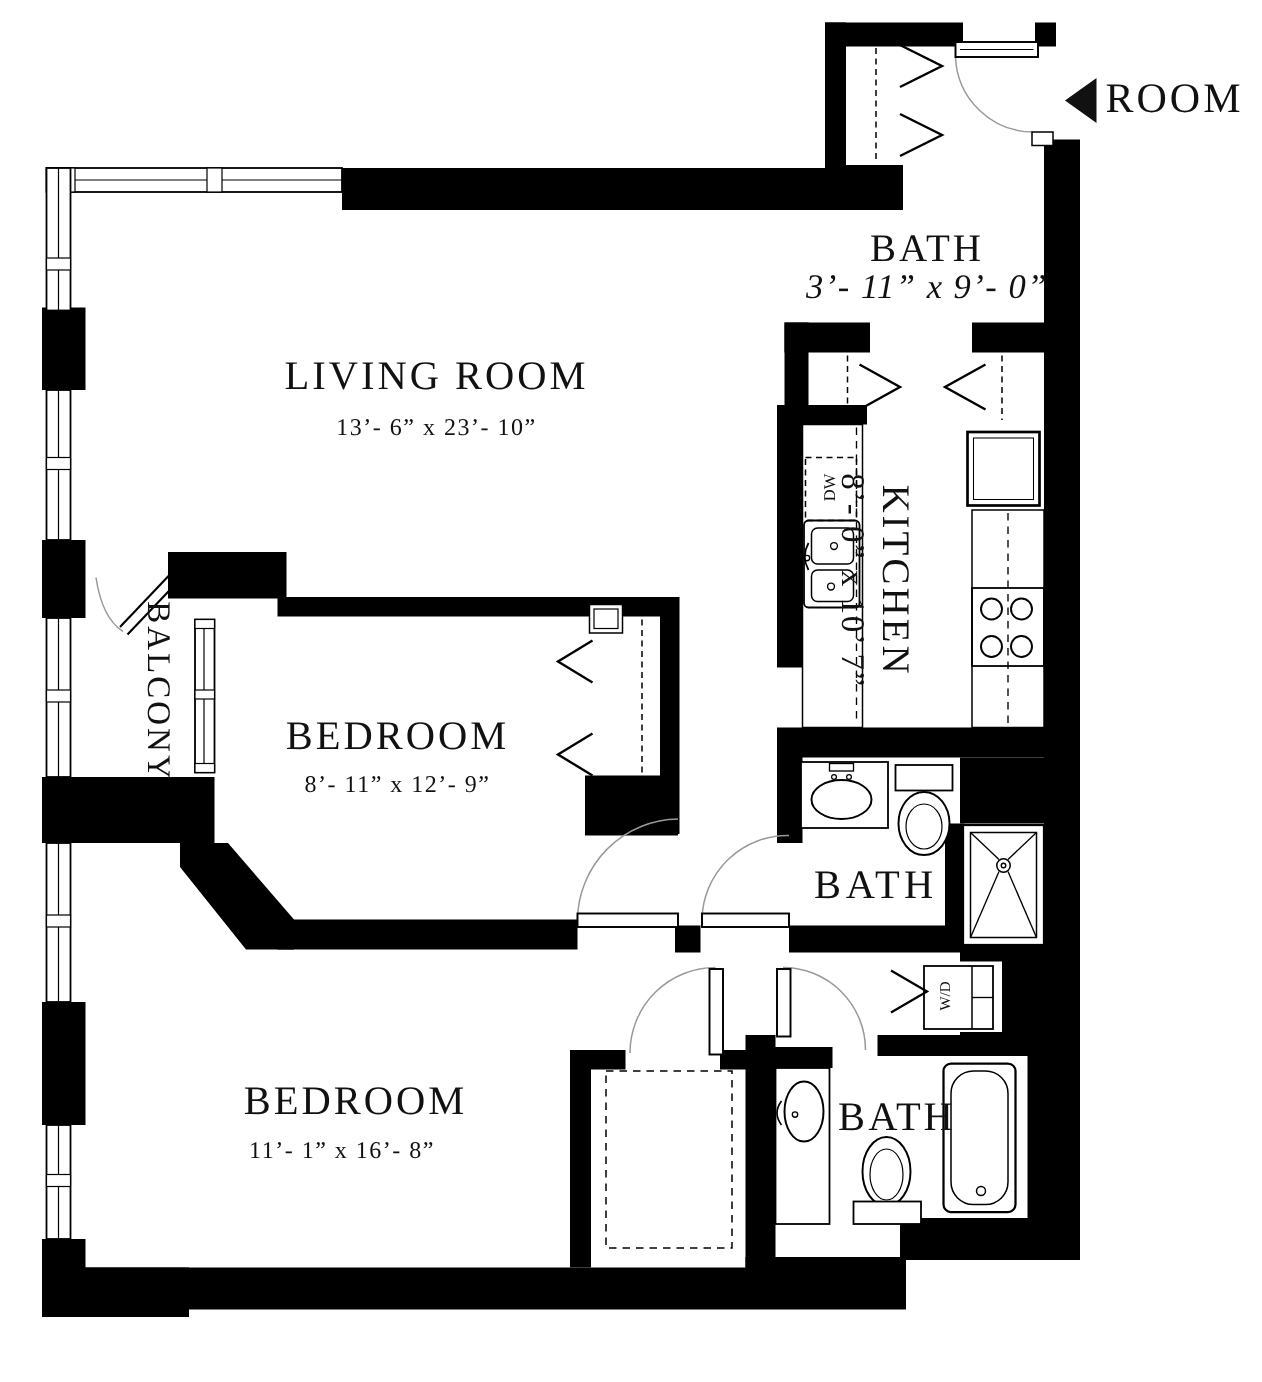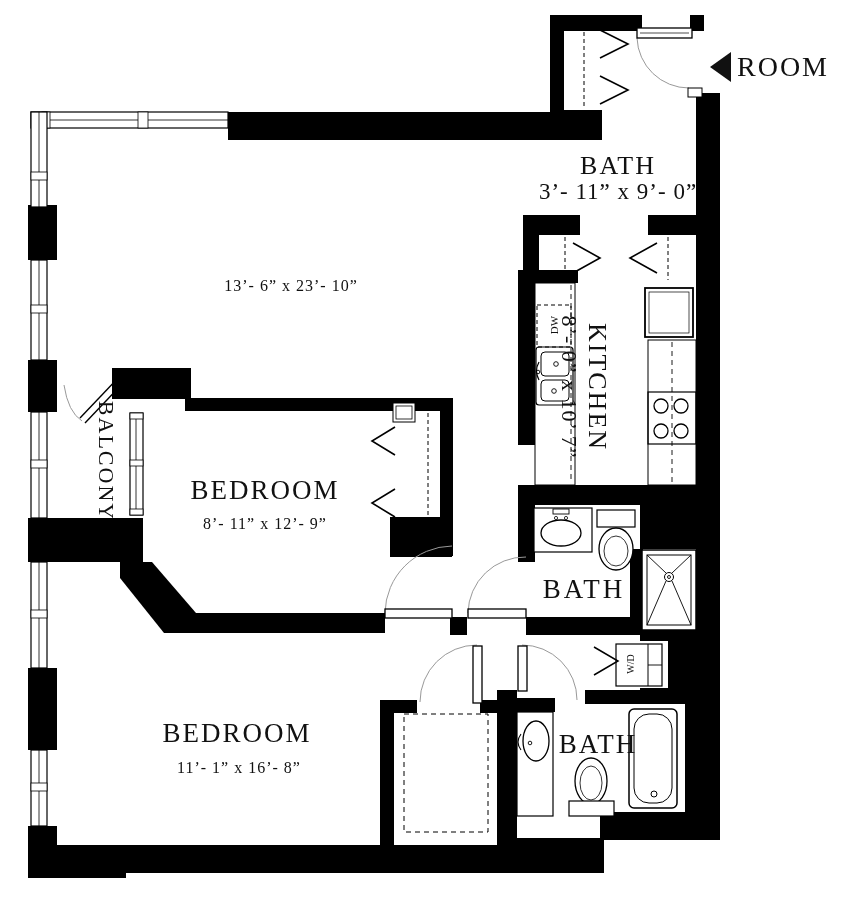--- a/index.html
+++ b/index.html
@@ -244,39 +244,40 @@
     <g>
       <rect x="629" y="709" width="48" height="99" rx="5" stroke-width="1.5" fill="#fff"></rect>
       <rect x="634" y="714" width="38" height="89" rx="15" stroke-width="1"></rect>
       <circle cx="654" cy="794" r="3" stroke-width="1"></circle>
     </g>
   </g>
 
   <polygon points="710,67 731,52 731,82" fill="#111"></polygon>
 </svg>
 
+  <div class="lbl room-name" style="left:291px;top:251px;">LIVING ROOM</div>
   <div class="lbl room-dims" style="left:291px;top:286px;">13’- 6” x 23’- 10”</div>
 
   <div class="lbl room-name" style="left:618px;top:166px;font-size:26px;">BATH</div>
-  <div class="lbl room-dims" style="left:618px;top:192px;font-size:23px;">3’- 11” x 9’- 0”</div>
+  <div class="lbl room-dims" style="left:618px;top:192px;font-size:23px;font-style:italic;">3’- 11” x 9’- 0”</div>
 
   <div class="lbl rot90" style="left:584px;top:387px;">
     <div class="room-name" style="font-size:26px;">KITCHEN</div>
     <div class="room-dims" style="font-size:22px;">8’- 0” x 10’ 7”</div>
   </div>
 
   <div class="lbl rot90" style="left:106px;top:461px;font-size:22px;letter-spacing:2px;">BALCONY</div>
 
   <div class="lbl room-name" style="left:265px;top:491px;">BEDROOM</div>
   <div class="lbl room-dims" style="left:265px;top:524px;">8’- 11” x 12’- 9”</div>
 
   <div class="lbl room-name" style="left:584px;top:590px;letter-spacing:3px;">BATH</div>
 
   <div class="lbl room-name" style="left:237px;top:734px;">BEDROOM</div>
-  <div class="lbl room-dims" style="left:239px;top:768px;">11’- 1” x 16’- 8”</div>
+  <div class="lbl room-dims" style="left:228px;top:768px;">11’- 1” x 16’- 8”</div>
 
   <div class="lbl room-name" style="left:598px;top:745px;letter-spacing:2px;">BATH</div>
 
   <div class="lbl enter-label" style="left:783px;top:67px;">ROOM</div>
 
   <div class="lbl rotm90 small-appliance" style="left:554px;top:325px;">DW</div>
   <div class="lbl rotm90 small-appliance" style="left:631px;top:664px;font-size:10px;">W/D</div>
 
 </div>
 

